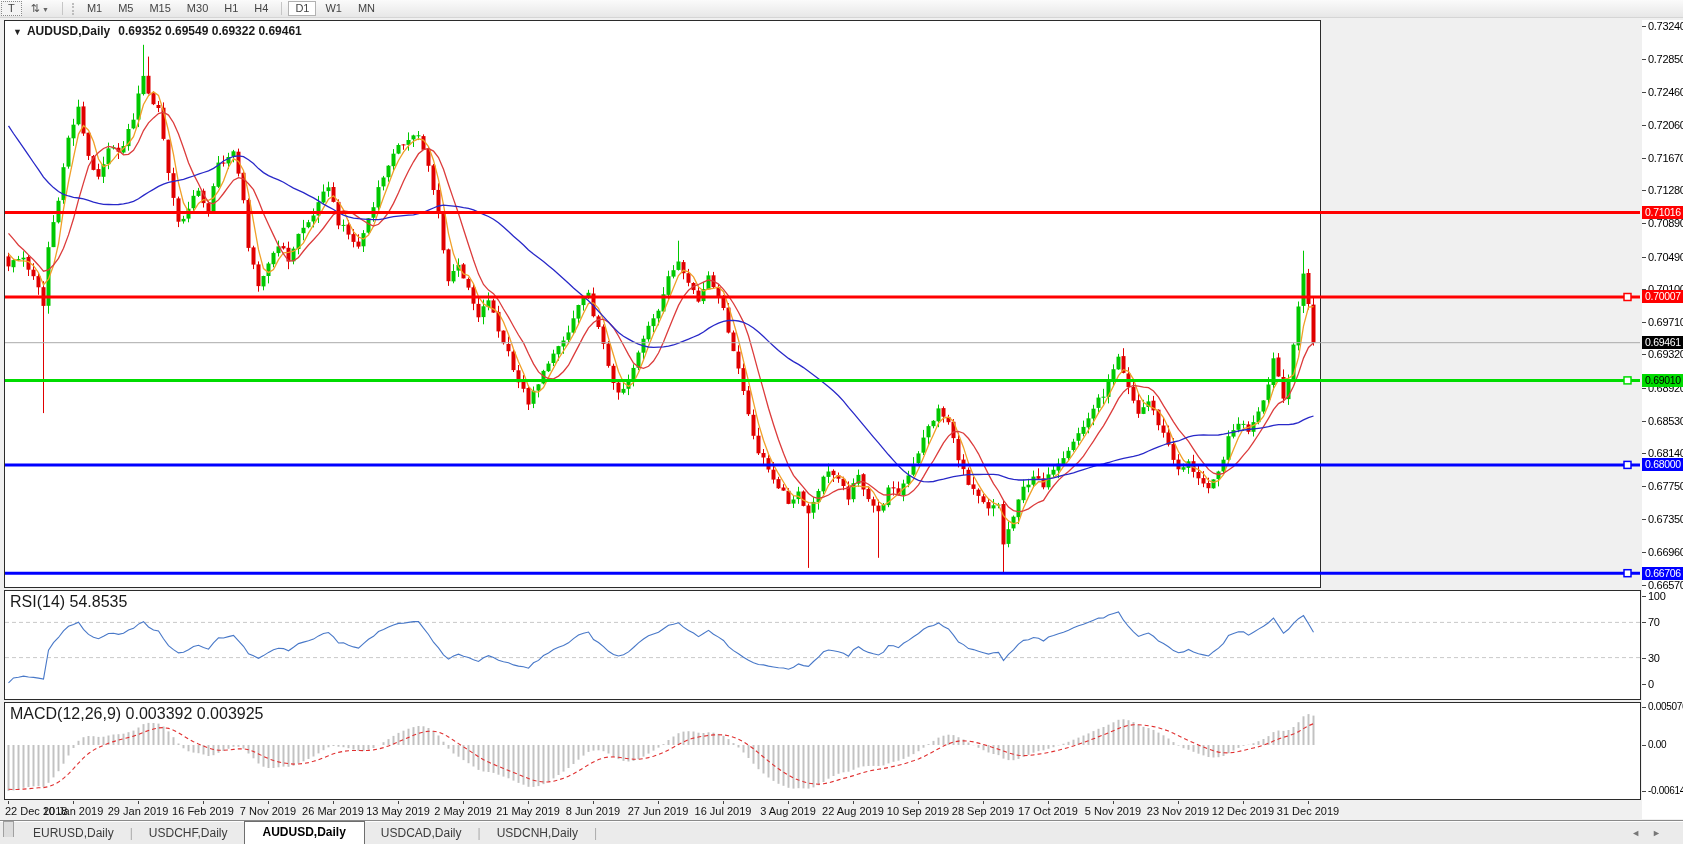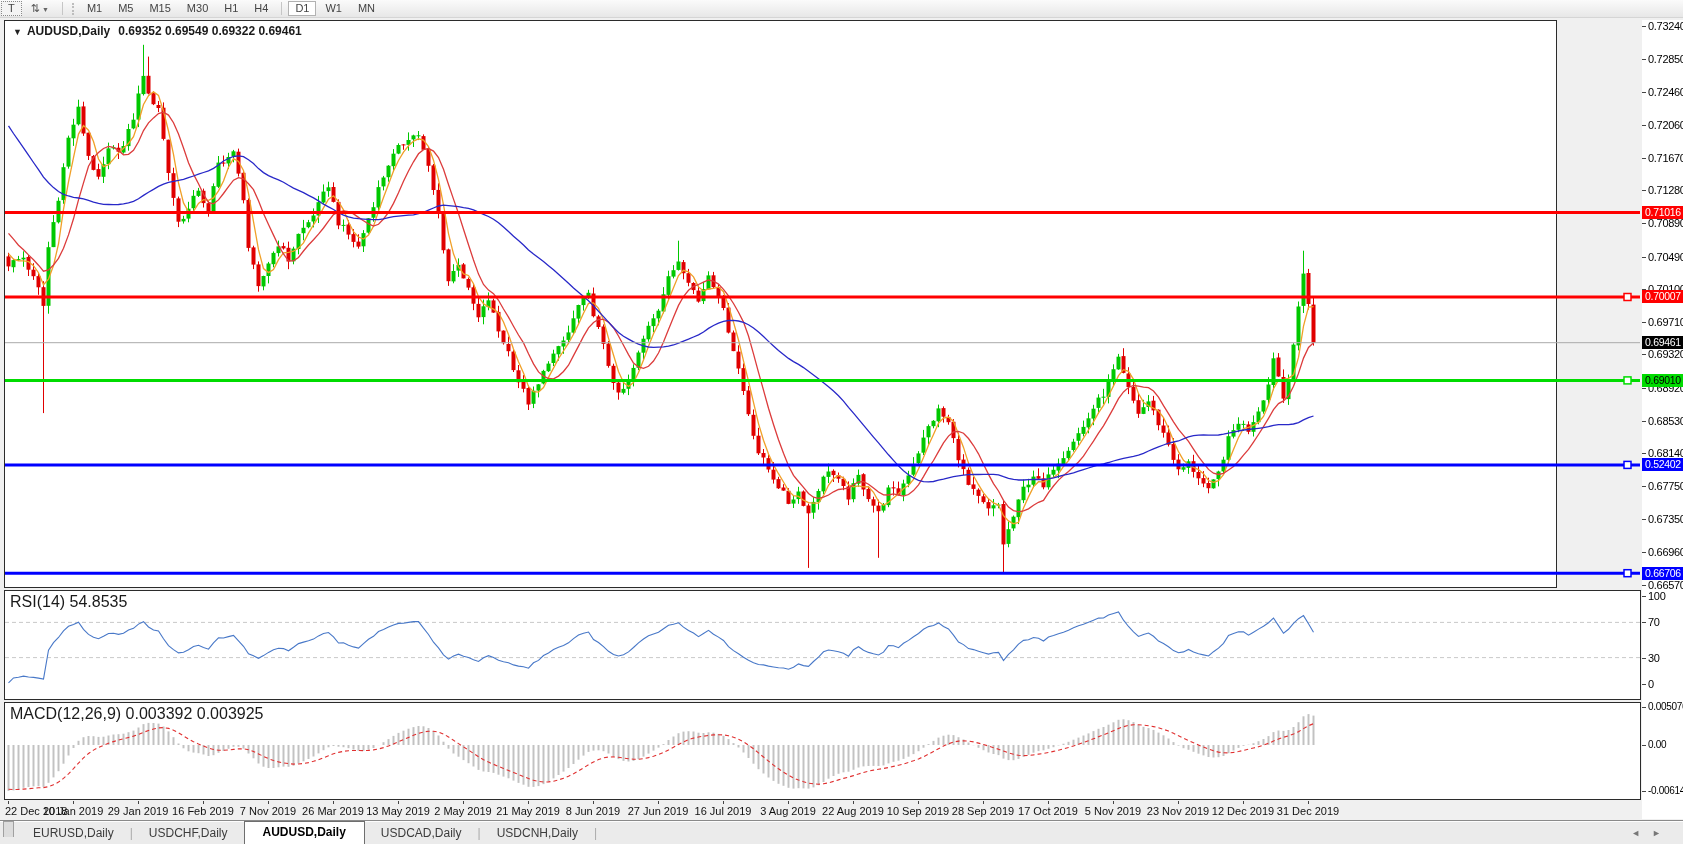--- a/index.html
+++ b/index.html
@@ -9,21 +9,21 @@
 #toolbar{position:absolute;left:0;top:0;width:1683px;height:18px;background:linear-gradient(#fbfbfb,#e7e7e7);border-bottom:1px solid #d5d5d5;display:flex;align-items:center;font-size:11px;color:#444}
 .tbtn{height:15px;line-height:13px;padding:0 6px;margin:0 1px;border:1px solid transparent;cursor:default}
 .tbtn.sel-dotted{border:1px dotted #8a8a8a;background:#f4f4f4}
 .tbtn.pressed{background:#fff;border:1px solid #b2b2b2}
 .tsep{width:1px;height:13px;background:#c6c6c6;margin:0 5px}
 .tgrip{width:3px;height:12px;border-left:2px dotted #bdbdbd;margin:0 4px}
 .caret{font-size:7px;color:#666;margin-left:2px}
 .icon-arrows{color:#555;font-size:11px}
 
 .panel{position:absolute;left:4px;background:#fff;border:1px solid #2b2b2b}
-#main-panel{top:20px;width:1553px;height:568px}
+#main-panel{top:20px;width:1317px;height:568px}
 #rsi-panel{top:590px;width:1637px;height:110px}
 #macd-panel{top:702px;width:1637px;height:98px}
 .panel svg{position:absolute;left:0;top:0;display:block}
 #chart-title{position:absolute;left:8px;top:3px;font-size:12px;font-weight:bold;color:#1a1a1a;z-index:5;background:rgba(255,255,255,.0)}
 #chart-title .menu-caret{font-size:9px;color:#222;margin-right:5px}
 #chart-title .quote{margin-left:8px;font-weight:bold}
 .ind-label{position:absolute;left:5px;top:2px;font-size:16px;color:#1a1a1a;z-index:5}
 
 #axis-col{position:absolute;left:1642px;top:20px;width:41px;height:799px;background:#fff;font-size:11px}
 .tdash{position:absolute;left:0;width:4px;height:1px;background:#444}
@@ -924,21 +924,21 @@
     <div class="tdash" style="top:499px"></div>
     <div class="tlabel" style="top:493px">0.67350</div>
     <div class="tdash" style="top:532px"></div>
     <div class="tlabel" style="top:526px">0.66960</div>
     <div class="tdash" style="top:565px"></div>
     <div class="tlabel" style="top:559px">0.66570</div>
     <div class="pbadge" style="top:186px;background:#FF0000;color:#FFFFFF">0.71016</div>
     <div class="pbadge" style="top:270px;background:#FF0000;color:#FFFFFF">0.70007</div>
     <div class="pbadge" style="top:316px;background:#000000;color:#FFFFFF">0.69461</div>
     <div class="pbadge" style="top:354px;background:#00DC00;color:#000000">0.69010</div>
-    <div class="pbadge" style="top:438px;background:#0000FF;color:#FFFFFF">0.52402</div>
+    <div class="pbadge" style="top:438px;background:#0000FF;color:#FFFFFF">0.68000</div>
     <div class="pbadge" style="top:547px;background:#0000FF;color:#FFFFFF">0.66706</div>
     <div class="tdash" style="top:576px"></div>
     <div class="tlabel" style="top:570px">100</div>
     <div class="tdash" style="top:602px"></div>
     <div class="tlabel" style="top:596px">70</div>
     <div class="tdash" style="top:638px"></div>
     <div class="tlabel" style="top:632px">30</div>
     <div class="tdash" style="top:664px"></div>
     <div class="tlabel" style="top:658px">0</div>
     <div class="tdash" style="top:687px"></div>

